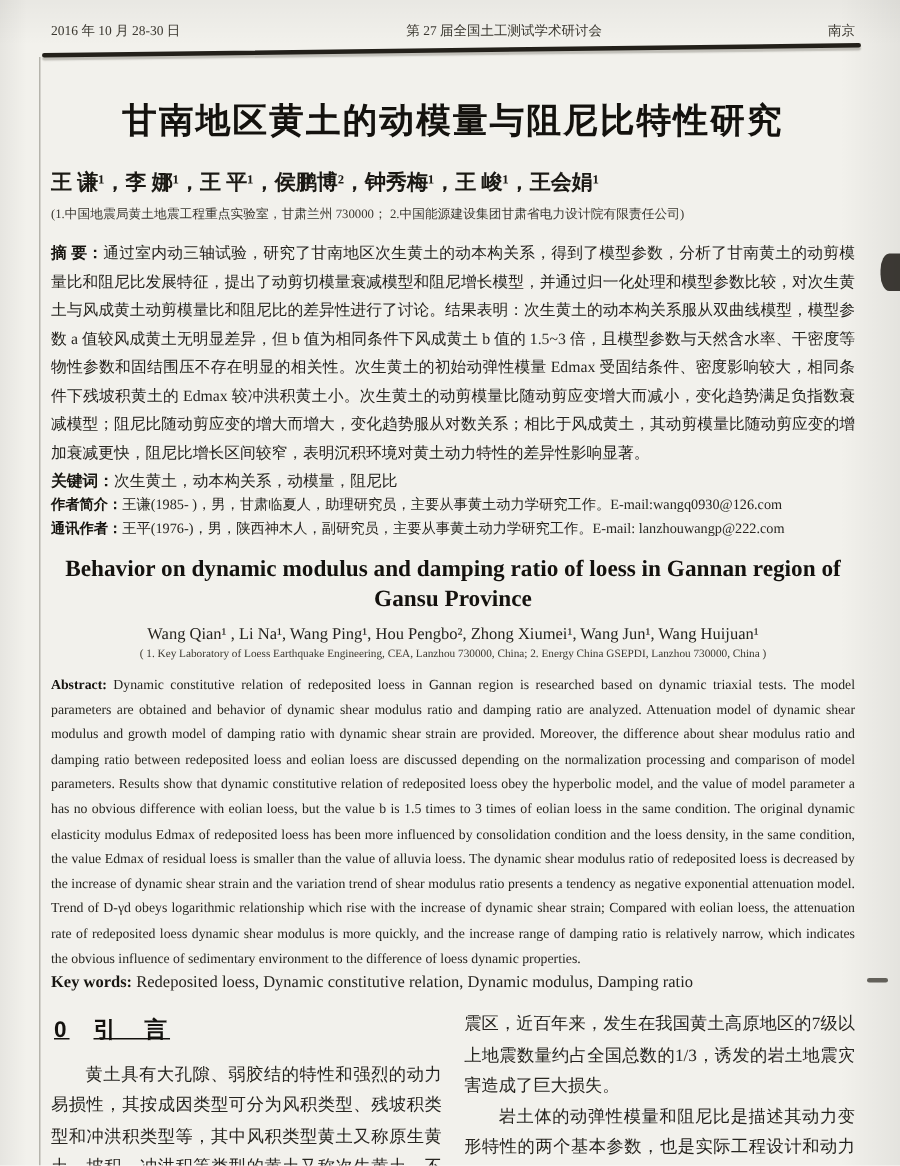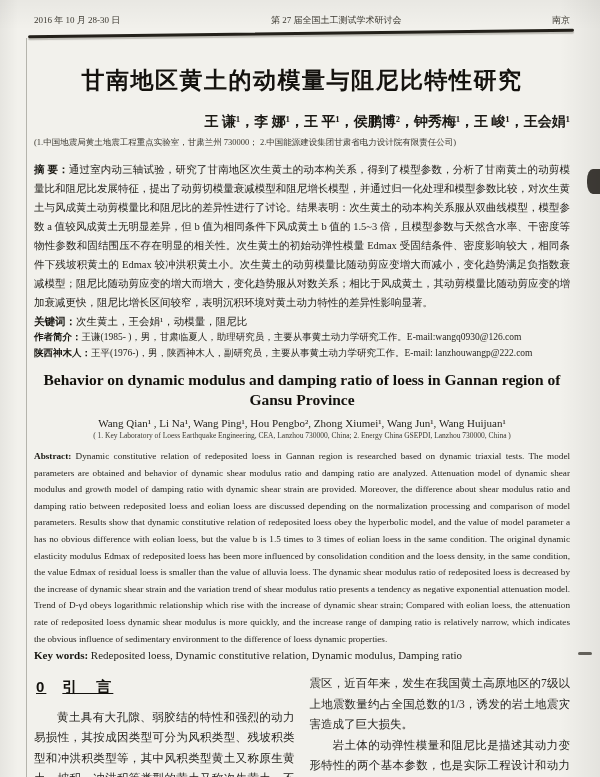--- a/index.html
+++ b/index.html
@@ -9,21 +9,21 @@
     background:#f2f1ec;
     background-image:linear-gradient(90deg, rgba(0,0,0,0.05) 0, rgba(0,0,0,0) 18px, rgba(0,0,0,0) 560px, rgba(0,0,0,0.06) 100%),
                      linear-gradient(180deg, rgba(0,0,0,0.04) 0, rgba(0,0,0,0) 30px);
     font-family:"Liberation Serif","DejaVu Serif",serif;
     color:#26241f;
     padding:14px 30px 0 34px;
   }
   .header-row{display:flex;justify-content:space-between;align-items:baseline;font-size:9px;color:#3a372f;}
   .rule{height:3px;background:#23201a;margin:5px -4px 0 -6px;transform:rotate(-0.7deg);border-radius:2px;box-shadow:0 2px 1px rgba(40,35,25,0.25);}
   .cn-title{font-family:"Liberation Sans","DejaVu Sans",sans-serif;font-weight:bold;font-size:23px;letter-spacing:1.5px;text-align:center;margin-top:30px;color:#14120e;}
-  .cn-authors{text-align:right;font-size:14px;font-weight:bold;margin-top:17px;color:#1b1914;}
+  .cn-authors{text-align:left;font-size:14px;font-weight:bold;margin-top:17px;color:#1b1914;}
   .cn-affil{text-align:left;font-size:8.5px;margin-top:6px;color:#3a372f;}
   .cn-abstract{font-size:10.5px;line-height:19px;text-align:justify;margin-top:11px;}
   .cn-keywords{font-size:10.5px;line-height:17px;margin-top:1px;}
   .meta-line{font-size:9.5px;line-height:15.5px;}
   .blabel{font-weight:bold;color:#171510;margin-top:32px;}
   .en-title{font-weight:bold;font-size:15.5px;line-height:20px;text-align:center;margin-top:9px;color:#14120e;}
   .en-authors{text-align:center;font-size:11px;margin-top:7px;}
   .en-affil{text-align:center;font-size:7.5px;margin-top:2px;color:#3a372f;}
   .en-abstract{font-size:9.2px;line-height:16.6px;text-align:justify;margin-top:8px;}
   .en-keywords{font-size:11px;line-height:15px;margin-top:1px;}
@@ -52,24 +52,24 @@
   </div>
   <div class="rule"></div>
 
   <div class="cn-title">甘南地区黄土的动模量与阻尼比特性研究</div>
 
   <div class="cn-authors">王  谦¹，李  娜¹，王  平¹，侯鹏博²，钟秀梅¹，王  峻¹，王会娟¹</div>
   <div class="cn-affil">(1.中国地震局黄土地震工程重点实验室，甘肃兰州 730000；  2.中国能源建设集团甘肃省电力设计院有限责任公司)</div>
 
   <div class="cn-abstract"><span class="blabel">摘  要：</span><span>通过室内动三轴试验，研究了甘南地区次生黄土的动本构关系，得到了模型参数，分析了甘南黄土的动剪模量比和阻尼比发展特征，提出了动剪切模量衰减模型和阻尼增长模型，并通过归一化处理和模型参数比较，对次生黄土与风成黄土动剪模量比和阻尼比的差异性进行了讨论。结果表明：次生黄土的动本构关系服从双曲线模型，模型参数 a 值较风成黄土无明显差异，但 b 值为相同条件下风成黄土 b 值的 1.5~3 倍，且模型参数与天然含水率、干密度等物性参数和固结围压不存在明显的相关性。次生黄土的初始动弹性模量 Edmax 受固结条件、密度影响较大，相同条件下残坡积黄土的 Edmax 较冲洪积黄土小。次生黄土的动剪模量比随动剪应变增大而减小，变化趋势满足负指数衰减模型；阻尼比随动剪应变的增大而增大，变化趋势服从对数关系；相比于风成黄土，其动剪模量比随动剪应变的增加衰减更快，阻尼比增长区间较窄，表明沉积环境对黄土动力特性的差异性影响显著。</span></div>
 
-  <div class="cn-keywords"><span class="blabel">关键词：</span><span>次生黄土，王会娟¹，动模量，阻尼比</span></div>
+  <div class="cn-keywords"><span class="blabel">关键词：</span><span>次生黄土，动本构关系，动模量，阻尼比</span></div>
 
   <div class="meta-line"><span class="blabel">作者简介：</span><span>王谦(1985- )，男，甘肃临夏人，助理研究员，主要从事黄土动力学研究工作。E-mail:wangq0930@126.com</span></div>
-  <div class="meta-line"><span class="blabel">陕西神木人：</span><span>王平(1976-)，男，陕西神木人，副研究员，主要从事黄土动力学研究工作。E-mail: lanzhouwangp@222.com</span></div>
+  <div class="meta-line"><span class="blabel">通讯作者：</span><span>王平(1976-)，男，陕西神木人，副研究员，主要从事黄土动力学研究工作。E-mail: lanzhouwangp@222.com</span></div>
 
   <div class="en-title">Behavior on dynamic modulus and damping ratio of loess in Gannan region of Gansu Province</div>
   <div class="en-authors">Wang Qian¹ , Li Na¹, Wang Ping¹, Hou Pengbo², Zhong Xiumei¹, Wang Jun¹, Wang Huijuan¹</div>
   <div class="en-affil">( 1. Key Laboratory of Loess Earthquake Engineering, CEA, Lanzhou 730000, China; 2. Energy China GSEPDI, Lanzhou 730000, China )</div>
 
   <div class="en-abstract"><span class="blabel">Abstract:</span> <span>Dynamic constitutive relation of redeposited loess in Gannan region is researched based on dynamic triaxial tests. The model parameters are obtained and behavior of dynamic shear modulus ratio and damping ratio are analyzed. Attenuation model of dynamic shear modulus and growth model of damping ratio with dynamic shear strain are provided. Moreover, the difference about shear modulus ratio and damping ratio between redeposited loess and eolian loess are discussed depending on the normalization processing and comparison of model parameters. Results show that dynamic constitutive relation of redeposited loess obey the hyperbolic model, and the value of model parameter a has no obvious difference with eolian loess, but the value b is 1.5 times to 3 times of eolian loess in the same condition. The original dynamic elasticity modulus Edmax of redeposited loess has been more influenced by consolidation condition and the loess density, in the same condition, the value Edmax of residual loess is smaller than the value of alluvia loess. The dynamic shear modulus ratio of redeposited loess is decreased by the increase of dynamic shear strain and the variation trend of shear modulus ratio presents a tendency as negative exponential attenuation model. Trend of D-γd obeys logarithmic relationship which rise with the increase of dynamic shear strain; Compared with eolian loess, the attenuation rate of redeposited loess dynamic shear modulus is more quickly, and the increase range of damping ratio is relatively narrow, which indicates the obvious influence of sedimentary environment to the difference of loess dynamic properties.</span></div>
 
   <div class="en-keywords"><span class="blabel">Key words:</span> <span>Redeposited loess, Dynamic constitutive relation, Dynamic modulus, Damping ratio</span></div>
 
   <div class="intro">

